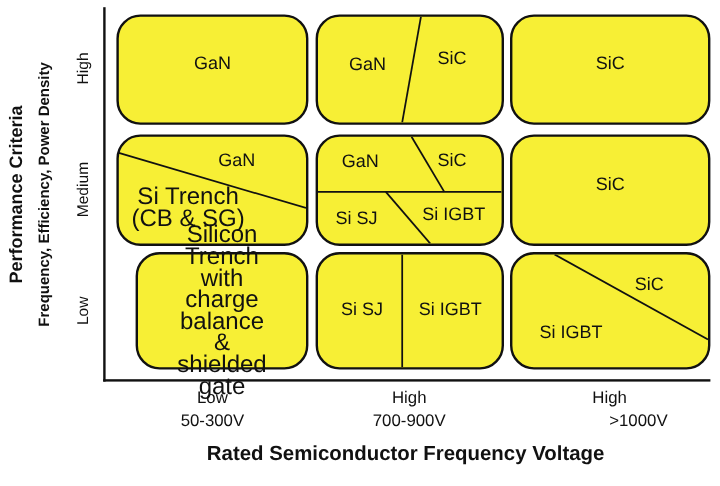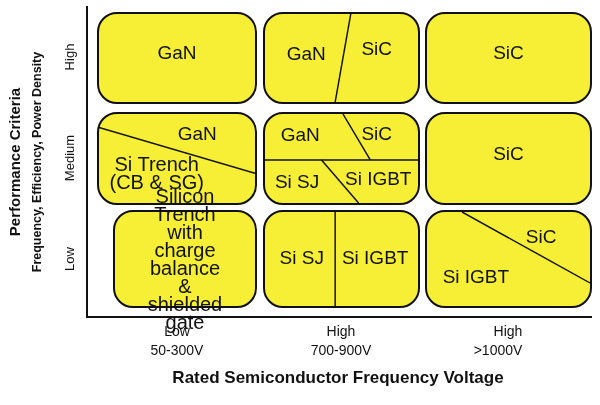--- a/index.html
+++ b/index.html
@@ -24,21 +24,21 @@
     position:absolute;
     background:#F7EF35;
     border:2px solid #111111;
     border-radius:20px;
     box-sizing:border-box;
   }
   .cell svg{position:absolute;left:0;top:0;width:100%;height:100%;}
   .cell-label{
     position:absolute;
     transform:translate(-50%,-50%);
-    font-size:19px;
+    font-size:15px;
     white-space:nowrap;
     text-align:center;
   }
   .multiline{white-space:pre-line;font-size:20px;line-height:18px;}
   .x-tick{
     position:absolute;
     transform:translate(-50%,-50%);
     font-size:14px;
     white-space:nowrap;
     text-align:center;
@@ -130,17 +130,17 @@
     <span class="cell-label" style="left:30%;top:69%;">Si IGBT</span>
   </div>
 
   <div class="x-tick" style="left:177px;top:331px;">Low</div>
   <div class="x-tick" style="left:177px;top:350px;text-align:right;">50-300V</div>
 
   <div class="x-tick" style="left:341px;top:331px;">High</div>
   <div class="x-tick" style="left:341px;top:350px;">700-900V</div>
 
   <div class="x-tick" style="left:508px;top:331px;">High</div>
-  <div class="x-tick" style="left:498px;top:350px;text-align:right;">&gt;1000V</div>
+  <div class="x-tick" style="left:532px;top:350px;text-align:right;">&gt;1000V</div>
 
   <div class="x-title" style="left:338px;top:378px;">Rated Semiconductor Frequency Voltage</div>
 
 </div>
 
 </body></html>

